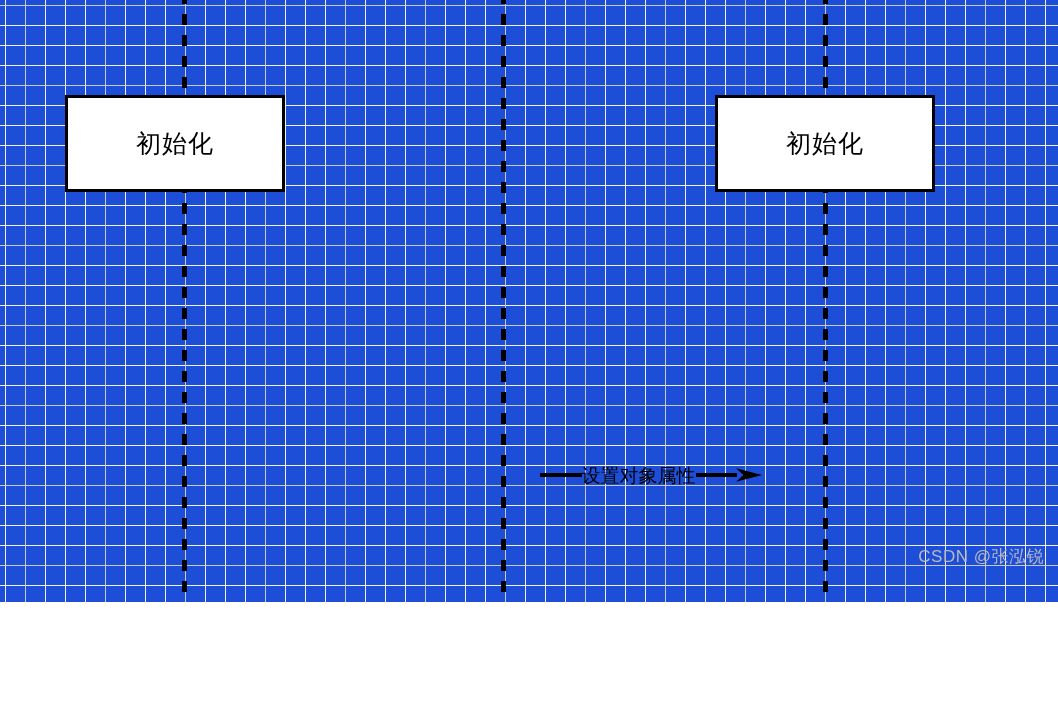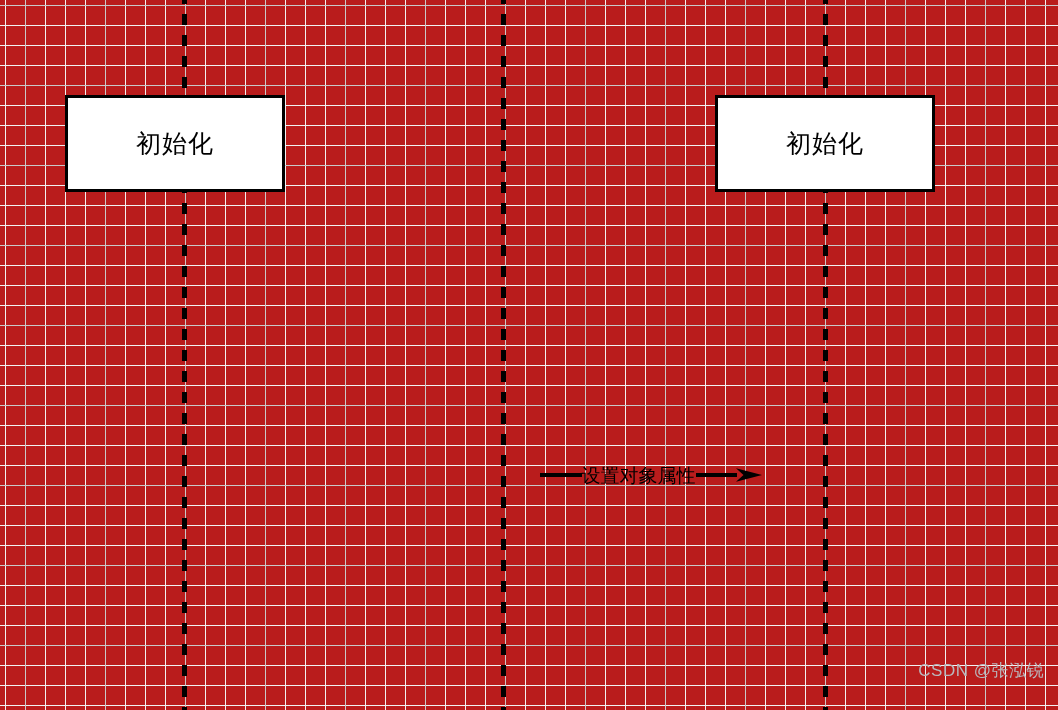--- a/index.html
+++ b/index.html
@@ -7,22 +7,22 @@
     padding: 0;
     background: #ffffff;
   }
   body {
     font-family: "Liberation Sans", "DejaVu Sans", sans-serif;
   }
 
   #canvas {
     position: relative;
     width: 1058px;
-    height: 710px;
-    background-color: #b91c1c;
+    height: 602px;
+    background-color: #1d4ed8;
     overflow: hidden;
   }
 
   
   #grid {
     position: absolute;
     left: 0; top: 0;
     width: 1058px;
     height: 710px;
     background-image:
@@ -111,21 +111,21 @@
     position: absolute;
     left: 0;
     top: 0;
     display: block;
   }
 
   
   #watermark {
     position: absolute;
     right: 14px;
-    bottom: 28px;
+    bottom: 34px;
     font-size: 17px;
     color: #b9b9be;
     white-space: nowrap;
     letter-spacing: 0.5px;
   }
 </style>
 </head>
 <body>
 
 <div id="canvas">

